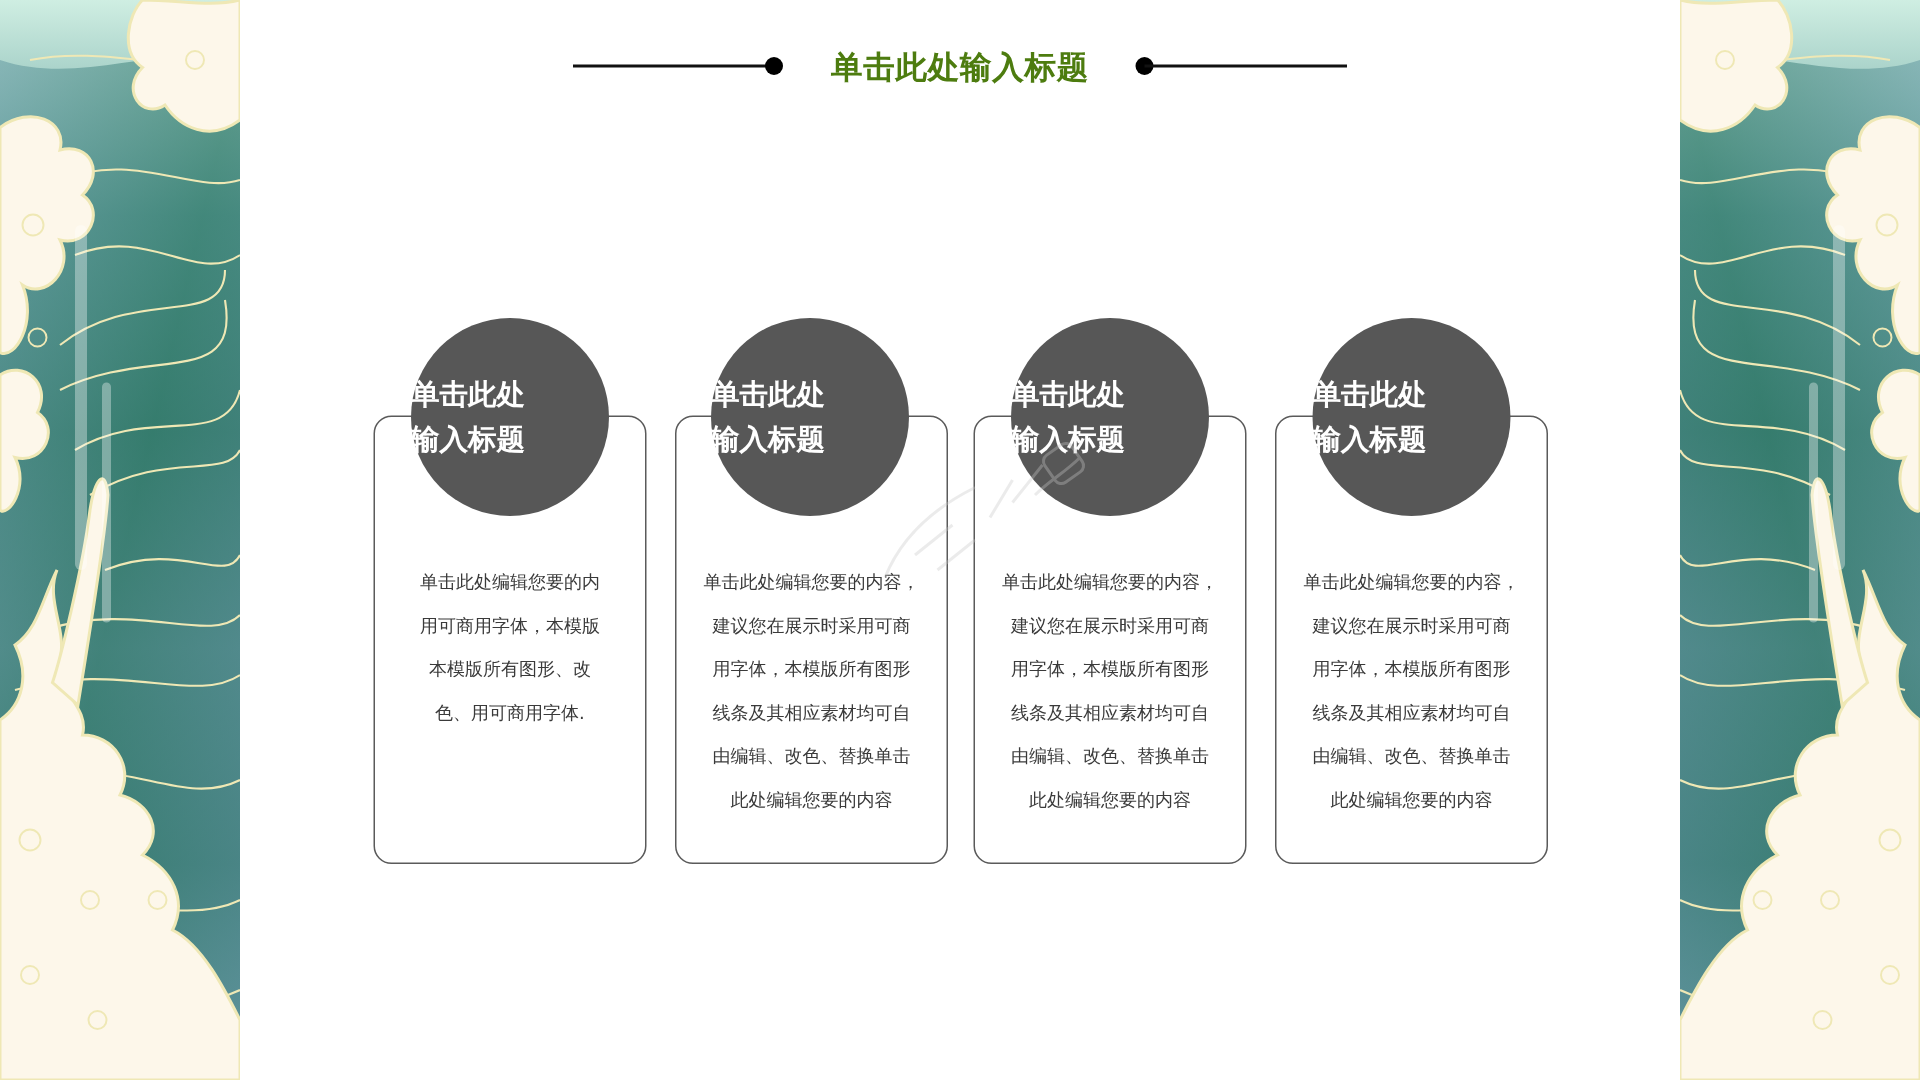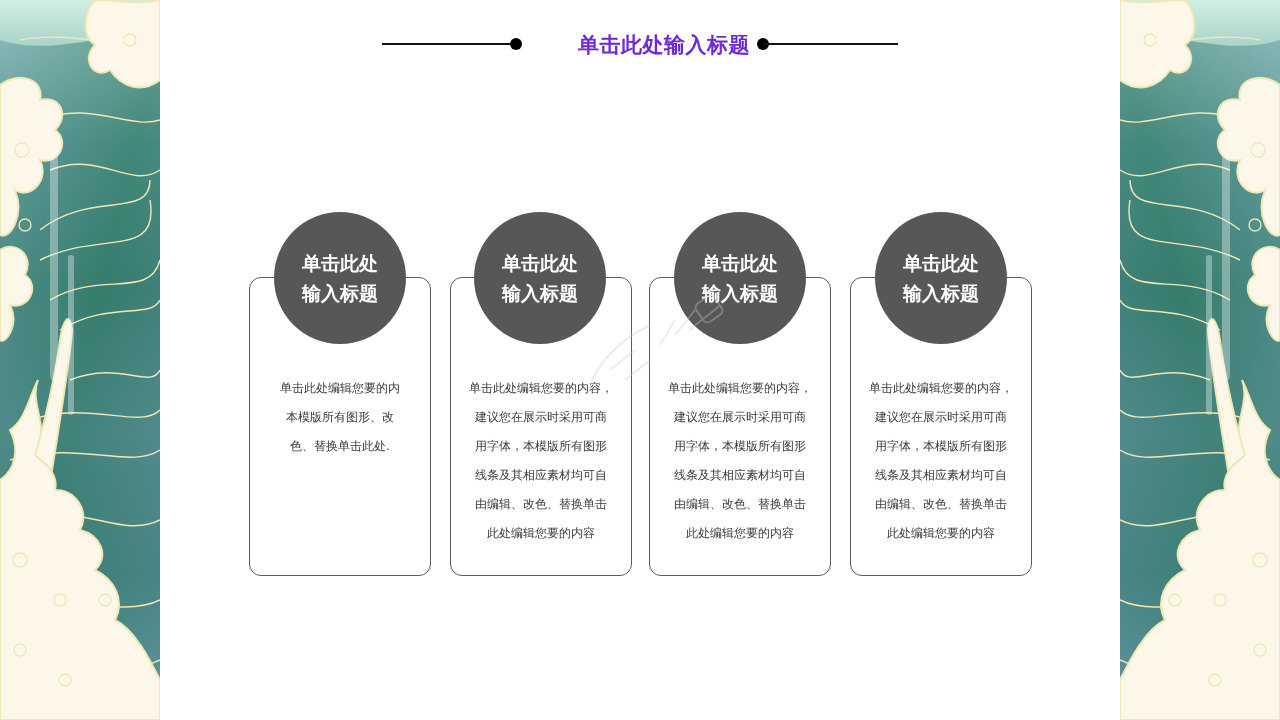--- a/index.html
+++ b/index.html
@@ -19,31 +19,31 @@
     }
 
     .title-row { position: absolute; left: 0; top: 0; width: 960px; height: 90px; }
     .title-line { position: absolute; top: 43px; height: 1.5px; background: #111; }
     .title-line.l { left: 222px; width: 130px; }
     .title-line.r { left: 603px; width: 135px; }
     .title-dot { position: absolute; top: 38px; width: 12px; height: 12px; border-radius: 50%; background: #000; }
     .title-dot.l { left: 350px; }
     .title-dot.r { left: 597px; }
     .page-title {
-      position: absolute; top: 31px; left: 370px; width: 220px; text-align: right;
-      font-size: 21px; font-weight: bold; color: #6d28d9; letter-spacing: 0.5px;
+      position: absolute; top: 31px; left: 370px; width: 220px; text-align: center;
+      font-size: 21px; font-weight: bold; color: #4d7c0f; letter-spacing: 0.5px;
     }
 
     .card {
       position: absolute; top: 277px; width: 182px; height: 299px;
       border: 1.5px solid #5a5a5a; border-radius: 12px; background: #fff;
     }
     .card-circle {
       position: absolute; top: 212px; width: 132px; height: 132px; border-radius: 50%;
-      background: #575757; display: flex; align-items: center; justify-content: center;
+      background: #575757; display: flex; align-items: center; justify-content: flex-start;
       text-align: center; color: #ffffff; font-weight: bold; font-size: 19px; line-height: 30px;
     }
     .card-circle span { display: block; }
     .card-body {
       position: absolute; top: 96px; left: -6px; right: -6px;
       text-align: center; font-size: 12px; line-height: 29px; color: #3a3a3a;
     }
     .card-body span { display: block; white-space: nowrap; }
 
     .watermark {
@@ -149,22 +149,23 @@
     <div class="title-line l"></div>
     <div class="title-dot l"></div>
     <div class="page-title">单击此处输入标题</div>
     <div class="title-dot r"></div>
     <div class="title-line r"></div>
   </div>
 
   <div class="card" style="left:89px;">
     <div class="card-body">
       <span>单击此处编辑您要的内</span>
+      <span>用可商用字体，本模版</span>
       <span>本模版所有图形、改</span>
-      <span>色、替换单击此处.</span>
+      <span>色、用可商用字体.</span>
     </div>
   </div>
   <div class="card-circle" style="left:114px;">
     <div>
       <span>单击此处</span>
       <span>输入标题</span>
     </div>
   </div>
 
   <div class="card" style="left:290px;">

